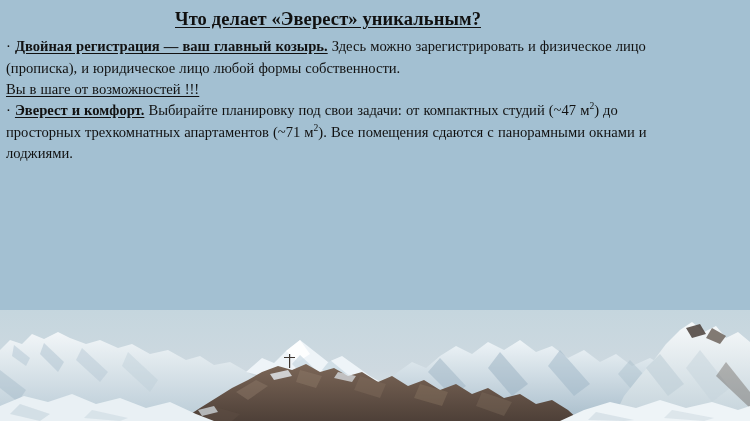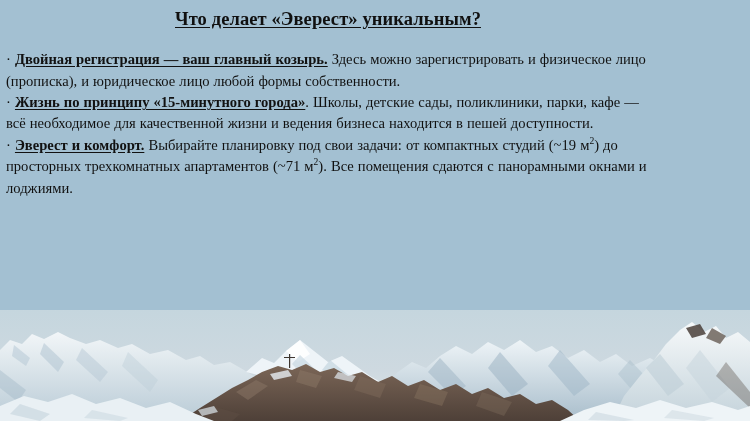--- a/index.html
+++ b/index.html
@@ -46,21 +46,21 @@
     font-size: 18.5px;
     font-weight: bold;
     color: #101010;
     text-decoration: underline;
     text-underline-offset: 2px;
     margin: 9px 0 0 0;
     line-height: 1.15;
     letter-spacing: .1px;
   }
   .body-block {
-    margin-top: 19px;
+    margin-top: 6px;
     padding: 0 6px 0 6px;
   }
   p.para {
     margin: 0 0 0 0;
     font-size: 14.6px;
     line-height: 21.4px;
     color: #111111;
     text-align: left;
     letter-spacing: 0px;
     word-spacing: .4px;
@@ -175,21 +175,21 @@
 
   <div class="content">
 
     <div class="title">Что делает «Эверест» уникальным?</div>
 
     <div class="body-block">
 
       <p class="para"><span class="bullet">·</span> <span class="lead">Двойная регистрация — ваш главный козырь.</span><span> Здесь можно зарегистрировать и физическое лицо (прописка), и юридическое лицо любой формы собственности.</span></p>
 
 
+      <p class="para"><span class="ul-plain">Вы в шаге от возможностей !!!</span></p>
 
-      <p class="para"><span class="bullet">·</span> <span class="lead">Жизнь по принципу «15-минутного города»</span><span>. Школы, детские сады, поликлиники, парки, кафе — всё необходимое для качественной жизни и ведения бизнеса находится в пешей доступности.</span></p>
 
-      <p class="para"><span class="bullet">·</span> <span class="lead">Эверест и комфорт.</span><span> Выбирайте планировку под свои задачи: от компактных студий (~19 м</span><sup>2</sup><span>) до просторных трехкомнатных апартаментов (~71 м</span><sup>2</sup><span>). Все помещения сдаются с панорамными окнами и лоджиями.</span></p>
+      <p class="para"><span class="bullet">·</span> <span class="lead">Эверест и комфорт.</span><span> Выбирайте планировку под свои задачи: от компактных студий (~47 м</span><sup>2</sup><span>) до просторных трехкомнатных апартаментов (~71 м</span><sup>2</sup><span>). Все помещения сдаются с панорамными окнами и лоджиями.</span></p>
 
 
     </div>
   </div>
 </div>
 
 </body></html>

